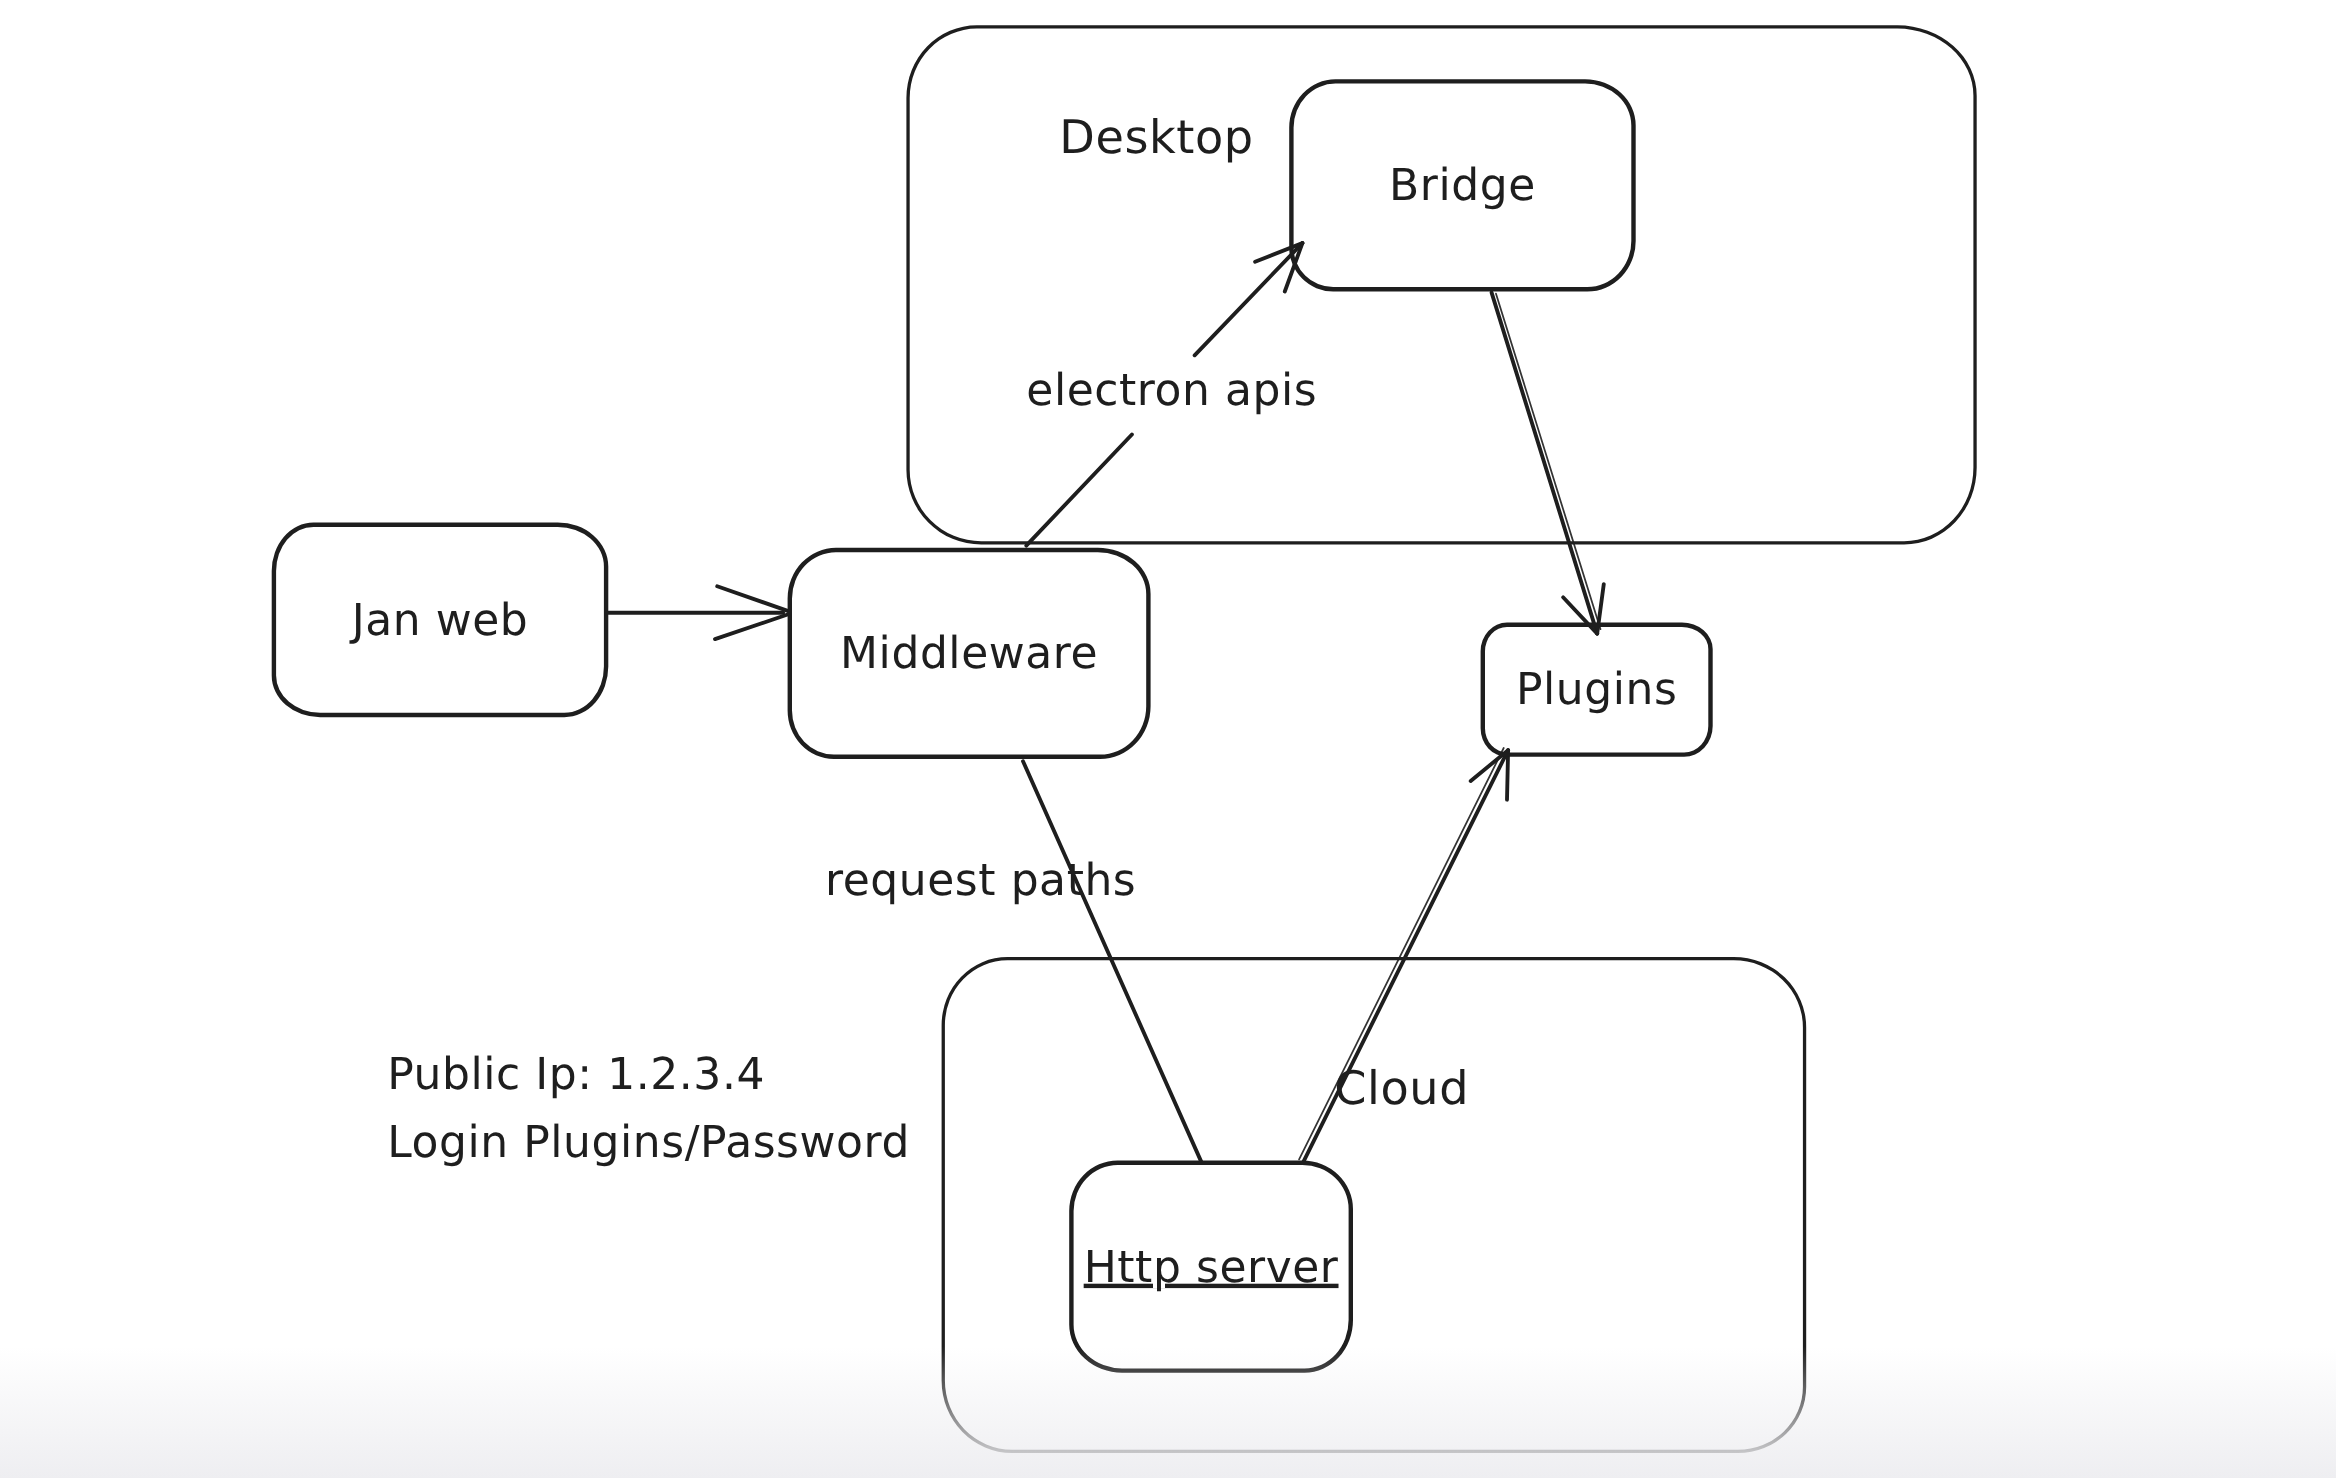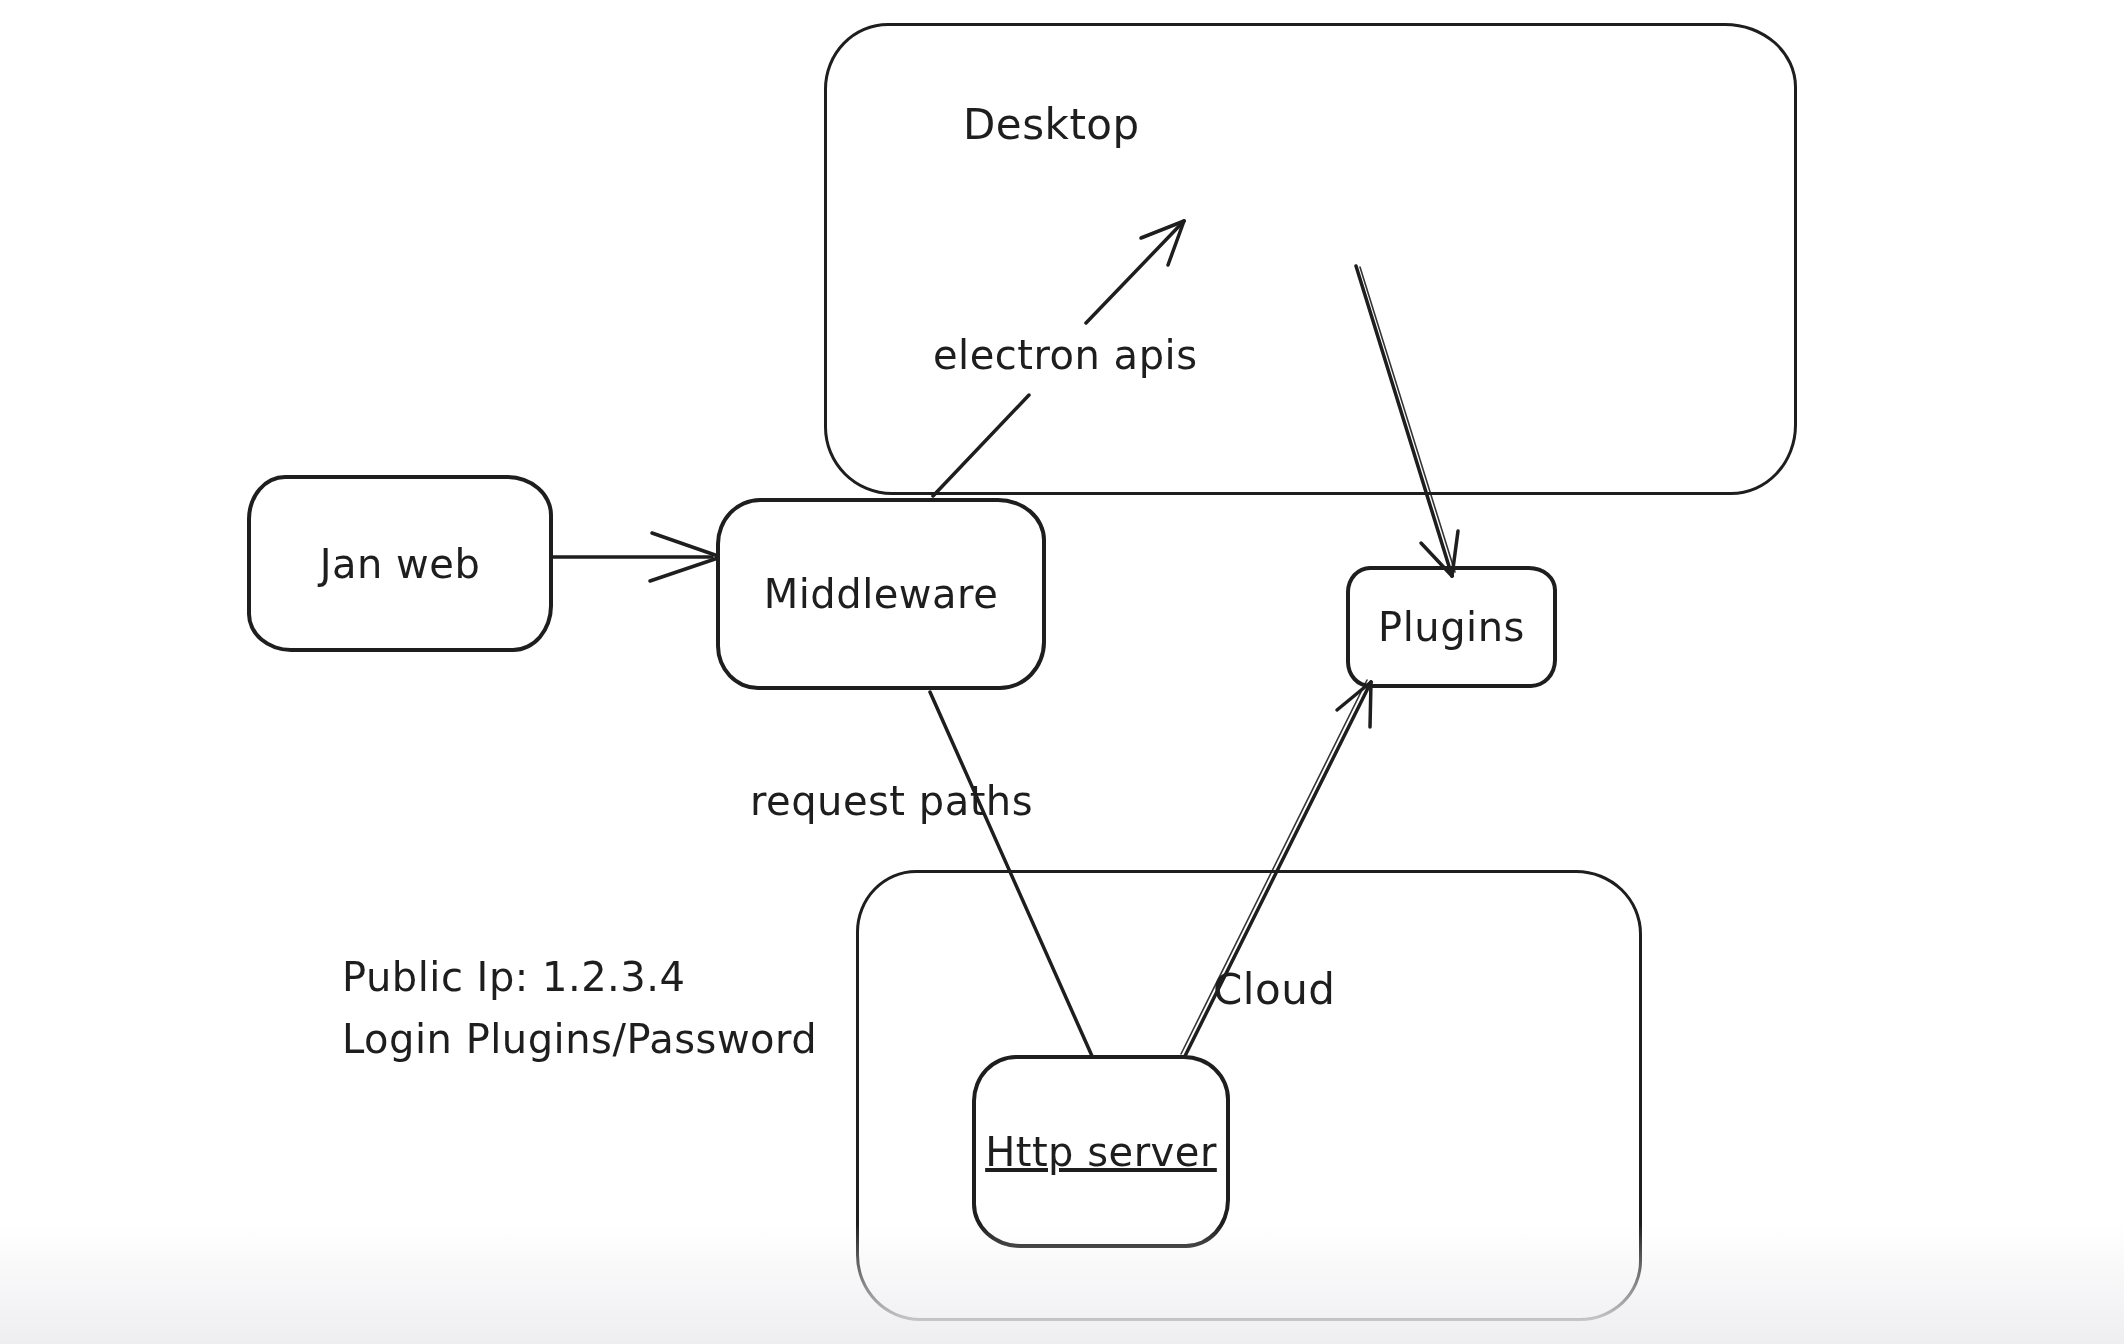--- a/index.html
+++ b/index.html
@@ -55,21 +55,21 @@
     white-space: nowrap;
   }
   .edge-label {
     position: absolute;
     font-size: 40px;
     letter-spacing: 0.5px;
     white-space: nowrap;
   }
   .annotation {
     position: absolute;
-    left: 342px;
+    left: 352px;
     top: 946px;
     font-size: 40px;
     line-height: 1.55;
     letter-spacing: 0.5px;
     white-space: nowrap;
   }
   
   .box-desktop {
     left: 824px; top: 23px; width: 973px; height: 472px;
     border-radius: 64px 72px 66px 68px / 66px 64px 70px 68px;
@@ -158,20 +158,23 @@
 
   <div class="floating-label label-desktop">Desktop</div>
   <div class="floating-label label-cloud">Cloud</div>
 
   <div class="box box-jan-web">
     <span class="node-label">Jan web</span>
   </div>
   <div class="box box-middleware">
     <span class="node-label">Middleware</span>
   </div>
+  <div class="box box-bridge">
+    <span class="node-label">Bridge</span>
+  </div>
   <div class="box box-plugins">
     <span class="node-label">Plugins</span>
   </div>
   <div class="box box-http-server">
     <span class="node-label">Http server</span>
   </div>
 
   <div class="edge-label label-electron-apis">electron apis</div>
   <div class="edge-label label-request-paths">request paths</div>
 

